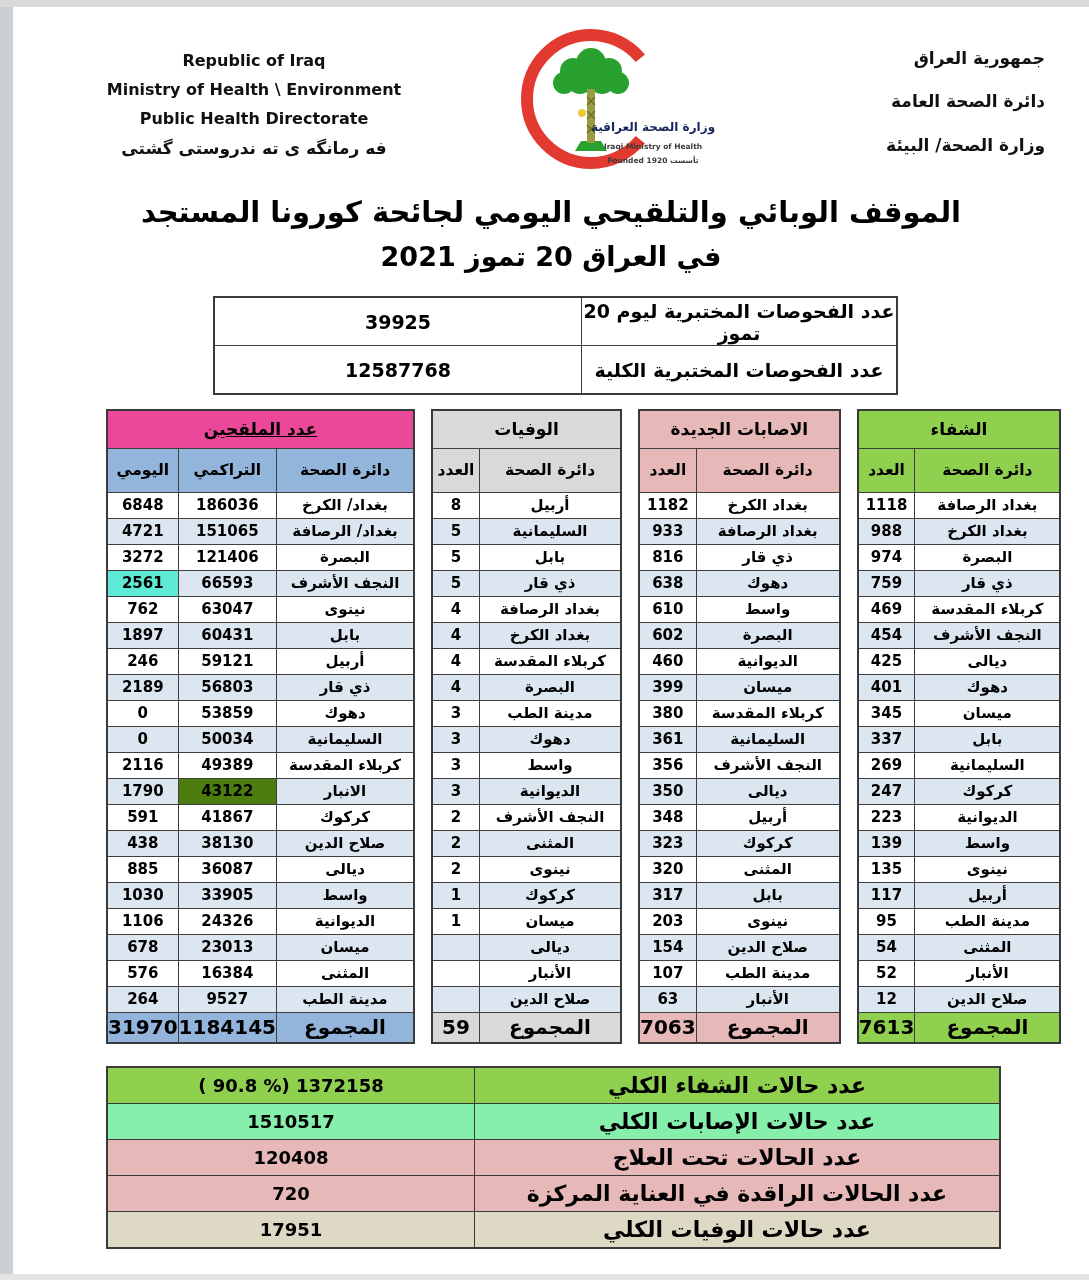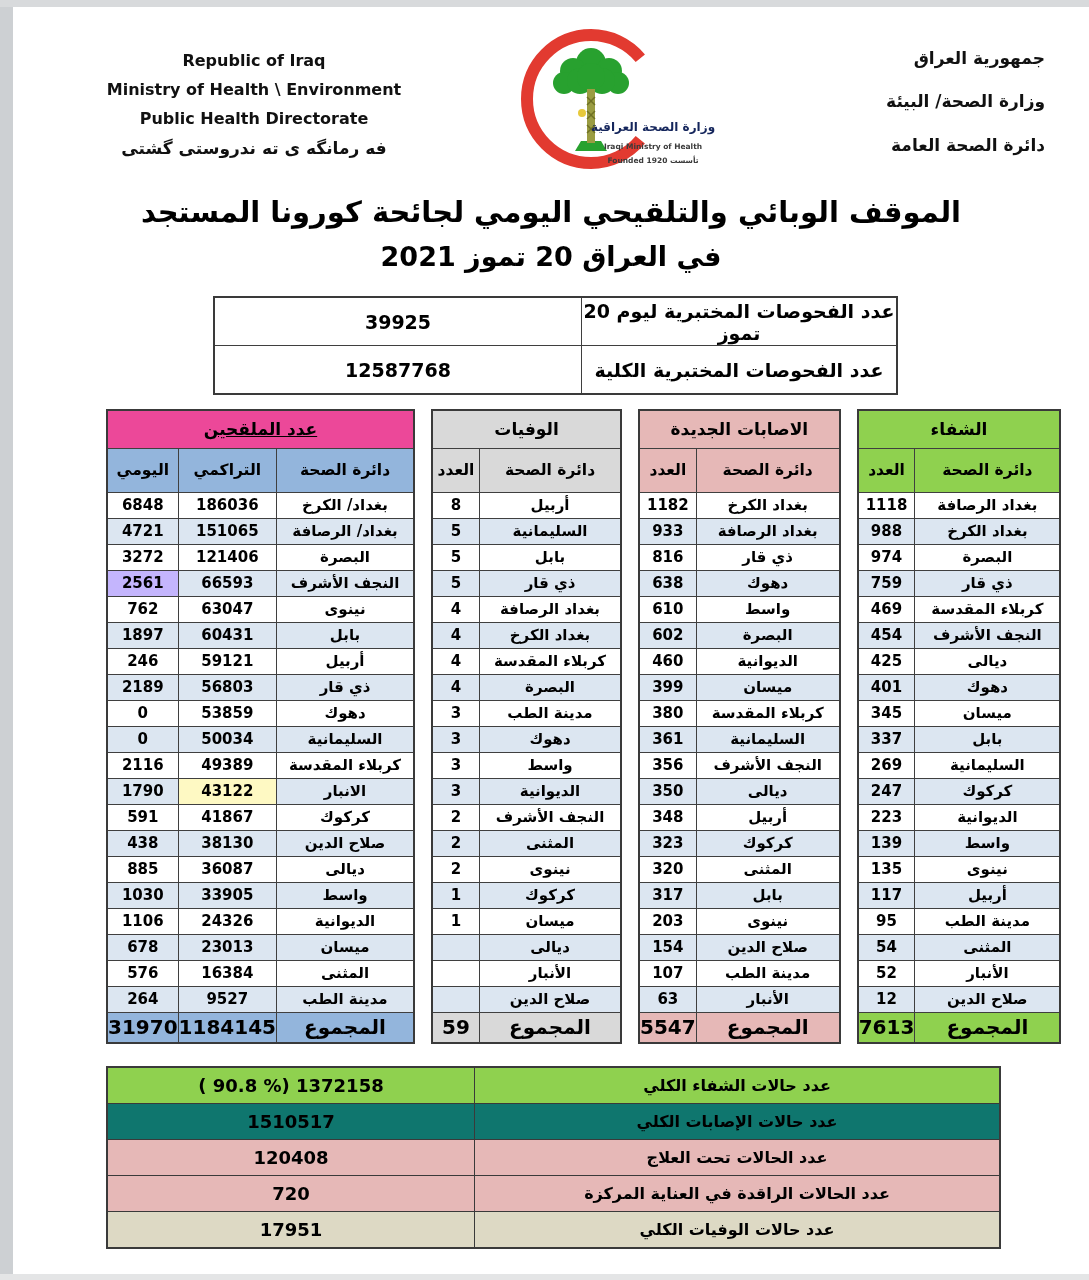--- a/index.html
+++ b/index.html
@@ -40,21 +40,21 @@
   .mini td{height:25px;font-size:15px;line-height:1.05;}
   .mini .tt{height:37px;font-size:17px;}
   .mini .th{height:43px;font-size:15.5px;}
   .mini .name{font-size:15px;}
   .mini tr.total td{height:29px;font-size:20px;}
 
   
   .summary{margin:22px 0 0 93px;border:2px solid #3a3a3a;}
   .summary td{height:35px;border:1.5px solid #3a3a3a;}
   .sum-val{width:366px;font-size:18px;}
-  .sum-label{width:524px;direction:rtl;font-size:16px;}
+  .sum-label{width:524px;direction:rtl;font-size:22px;}
 
   
   .logo-ar{font-size:12px;font-weight:bold;fill:#15265c;}
   .logo-en{font-size:7.5px;font-weight:bold;fill:#3a3a3a;}
 </style>
 </head>
 <body>
 
 <div class="edge-left"></div>
 <div class="edge-top"></div>
@@ -92,22 +92,22 @@
         <circle cx="75" cy="90" r="4" fill="#e7c93c"></circle>
 
         <text x="146" y="108" text-anchor="middle" class="logo-ar">وزارة الصحة العراقية</text>
         <text x="146" y="126" text-anchor="middle" class="logo-en">Iraqi Ministry of Health</text>
         <text x="146" y="140" text-anchor="middle" class="logo-en">Founded 1920  تأسست</text>
       </svg>
     </div>
 
     <div class="h-right" dir="rtl">
       <div>جمهورية العراق</div>
+      <div>دائرة الصحة العامة</div>
       <div>وزارة الصحة/ البيئة</div>
-      <div>دائرة الصحة العامة</div>
     </div>
   </div>
 
   <div class="doc-title">
     <div class="t1">الموقف الوبائي والتلقيحي اليومي لجائحة كورونا المستجد</div>
     <div class="t2">في العراق 20  تموز 2021</div>
   </div>
 
   <table class="tests">
     <tbody>
@@ -143,21 +143,21 @@
               <td style="background: rgb(220, 230, 241);">4721</td>
               <td style="background: rgb(220, 230, 241);">151065</td>
               <td class="name" dir="rtl" style="background: rgb(220, 230, 241); text-align: center;">بغداد/ الرصافة</td>
             </tr>
             <tr>
               <td>3272</td>
               <td>121406</td>
               <td class="name" dir="rtl">البصرة</td>
             </tr>
             <tr>
-              <td style="background: #c4b5fd;">2561</td>
+              <td style="background: #5eead4;">2561</td>
               <td style="background: rgb(220, 230, 241);">66593</td>
               <td class="name" dir="rtl" style="background: rgb(220, 230, 241);">النجف الأشرف</td>
             </tr>
             <tr>
               <td>762</td>
               <td>63047</td>
               <td class="name" dir="rtl">نينوى</td>
             </tr>
             <tr>
               <td style="background: rgb(220, 230, 241);">1897</td>
@@ -184,21 +184,21 @@
               <td style="background: rgb(220, 230, 241);">50034</td>
               <td class="name" dir="rtl" style="background: rgb(220, 230, 241);">السليمانية</td>
             </tr>
             <tr>
               <td>2116</td>
               <td>49389</td>
               <td class="name" dir="rtl">كربلاء المقدسة</td>
             </tr>
             <tr>
               <td style="background: rgb(220, 230, 241);">1790</td>
-              <td style="background: #fef9c3;">43122</td>
+              <td style="background: #4d7c0f;">43122</td>
               <td class="name" dir="rtl" style="background: rgb(220, 230, 241);">الانبار</td>
             </tr>
             <tr>
               <td>591</td>
               <td>41867</td>
               <td class="name" dir="rtl">كركوك</td>
             </tr>
             <tr>
               <td style="background: rgb(220, 230, 241);">438</td>
               <td style="background: rgb(220, 230, 241);">38130</td>
@@ -423,21 +423,21 @@
             </tr>
             <tr>
               <td>107</td>
               <td class="name" dir="rtl">مدينة الطب</td>
             </tr>
             <tr>
               <td style="background: rgb(220, 230, 241);">63</td>
               <td class="name" dir="rtl" style="background: rgb(220, 230, 241);">الأنبار</td>
             </tr>
             <tr class="total">
-              <td style="background: rgb(230, 184, 183);">5547</td>
+              <td style="background: rgb(230, 184, 183);">7063</td>
               <td dir="rtl" style="background: rgb(230, 184, 183);">المجموع</td>
             </tr>
           </tbody>
         </table>
       </div>
     <div>
         <table class="mini">
           <tbody>
             <tr>
               <td colspan="2" class="tt" dir="rtl" style="background: rgb(143, 209, 79);">الشفاء</td>
@@ -534,21 +534,21 @@
         </table>
       </div>
   </div>
 
   <table class="summary">
       <tbody>
         <tr style="background: rgb(143, 209, 79);">
           <td class="sum-val">( 90.8 %)  1372158</td>
           <td class="sum-label">عدد حالات الشفاء الكلي</td>
         </tr>
-        <tr style="background: #0f766e;">
+        <tr style="background: #86efac;">
           <td class="sum-val">1510517</td>
           <td class="sum-label">عدد حالات الإصابات الكلي</td>
         </tr>
         <tr style="background: rgb(230, 184, 183);">
           <td class="sum-val">120408</td>
           <td class="sum-label">عدد الحالات تحت العلاج</td>
         </tr>
         <tr style="background: rgb(230, 184, 183);">
           <td class="sum-val">720</td>
           <td class="sum-label">عدد الحالات الراقدة في العناية المركزة</td>

